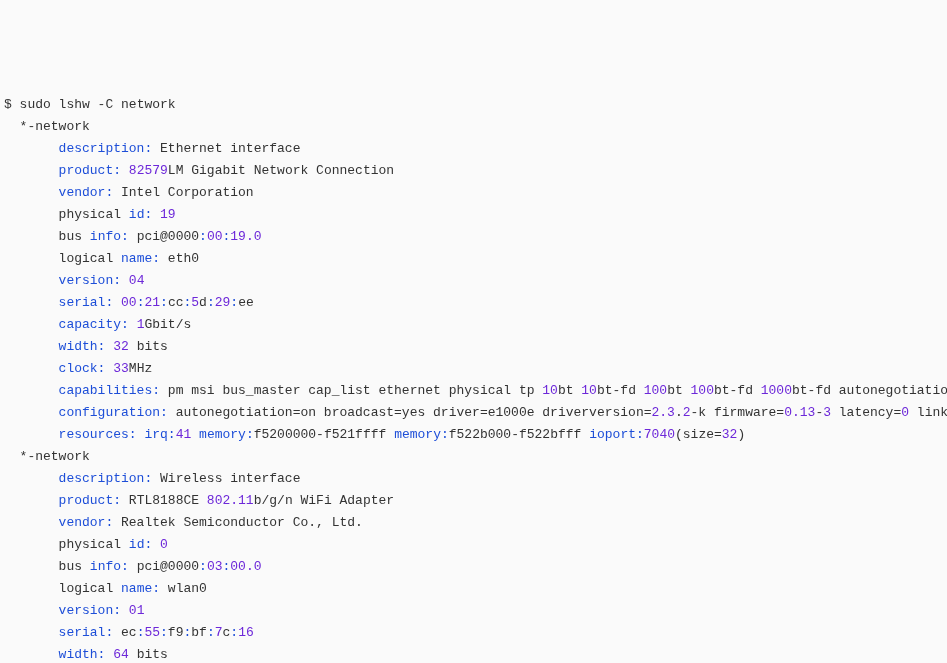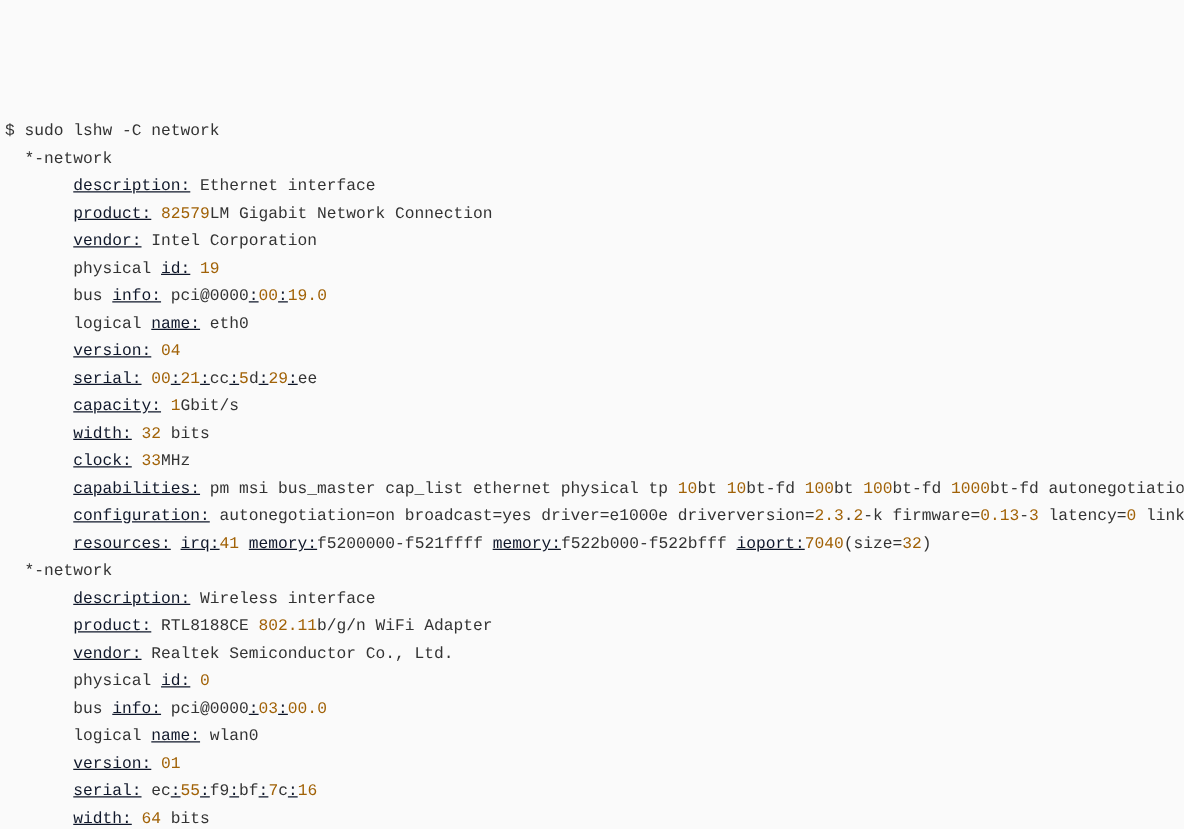--- a/index.html
+++ b/index.html
@@ -10,22 +10,22 @@
     body {
       font-family: Consolas, "Courier New", monospace;
       font-size: 13px;
       line-height: 22px;
       padding: 6px 4px;
       background: #fafafa;
       color: #333;
       white-space: pre;
       overflow: hidden;
     }
-    .num { color: #a16207; }
-    .key { color: #0f172a; text-decoration: underline; }
+    .num { color: #6d28d9; }
+    .key { color: #1d4ed8; }
     .pre {
       display: inline-block;
       min-width: 1ch;
     }
   </style>
 </head>
 <body>
 
 
 

